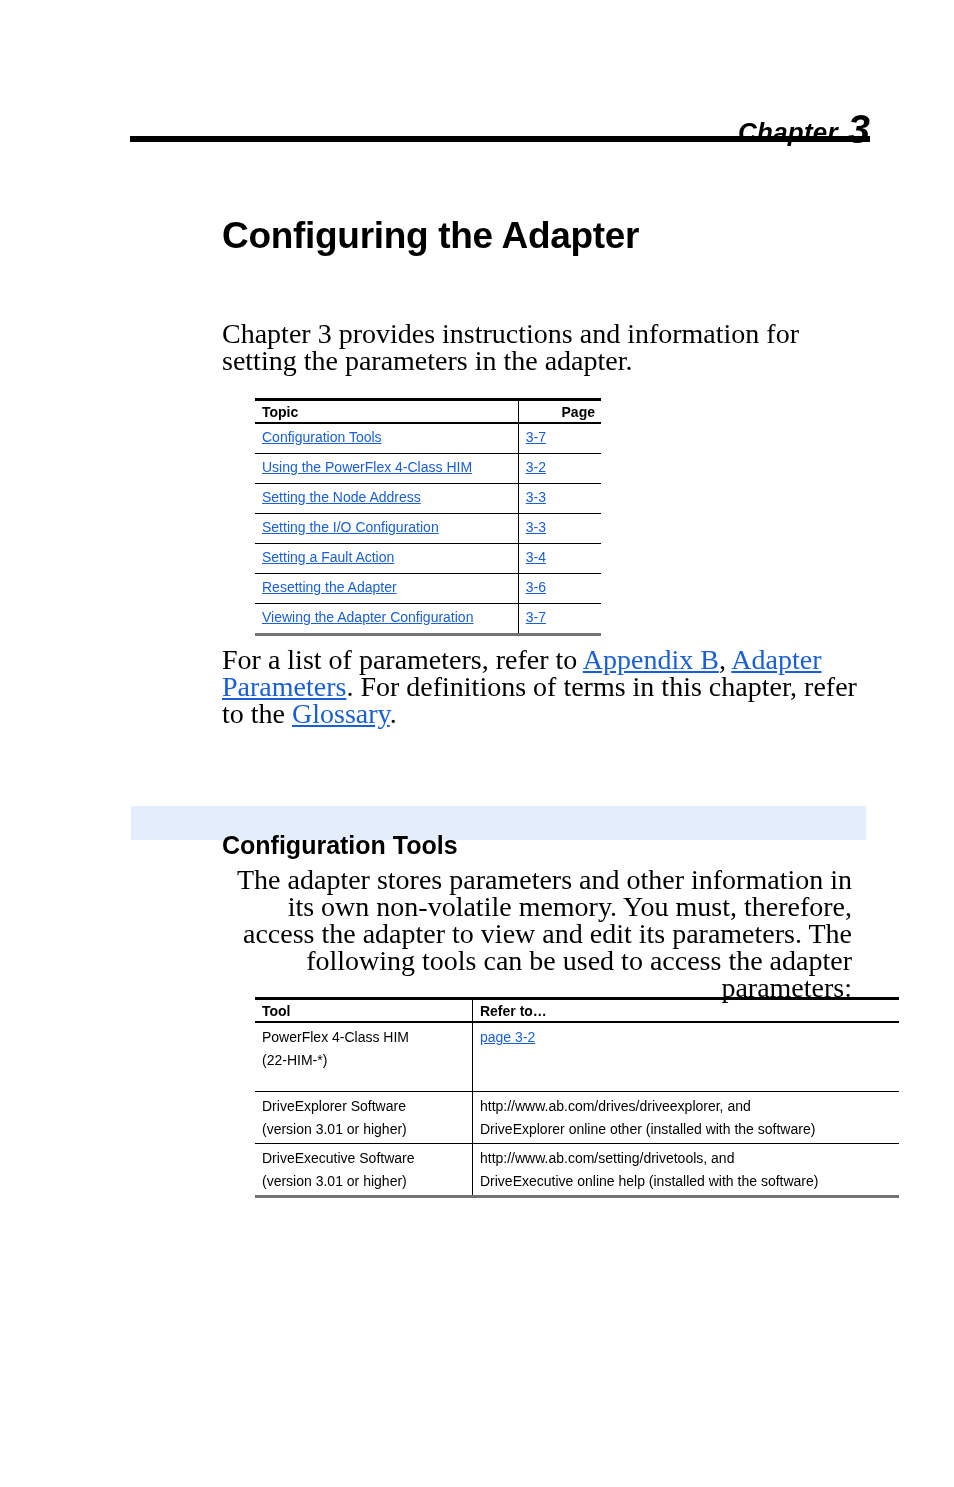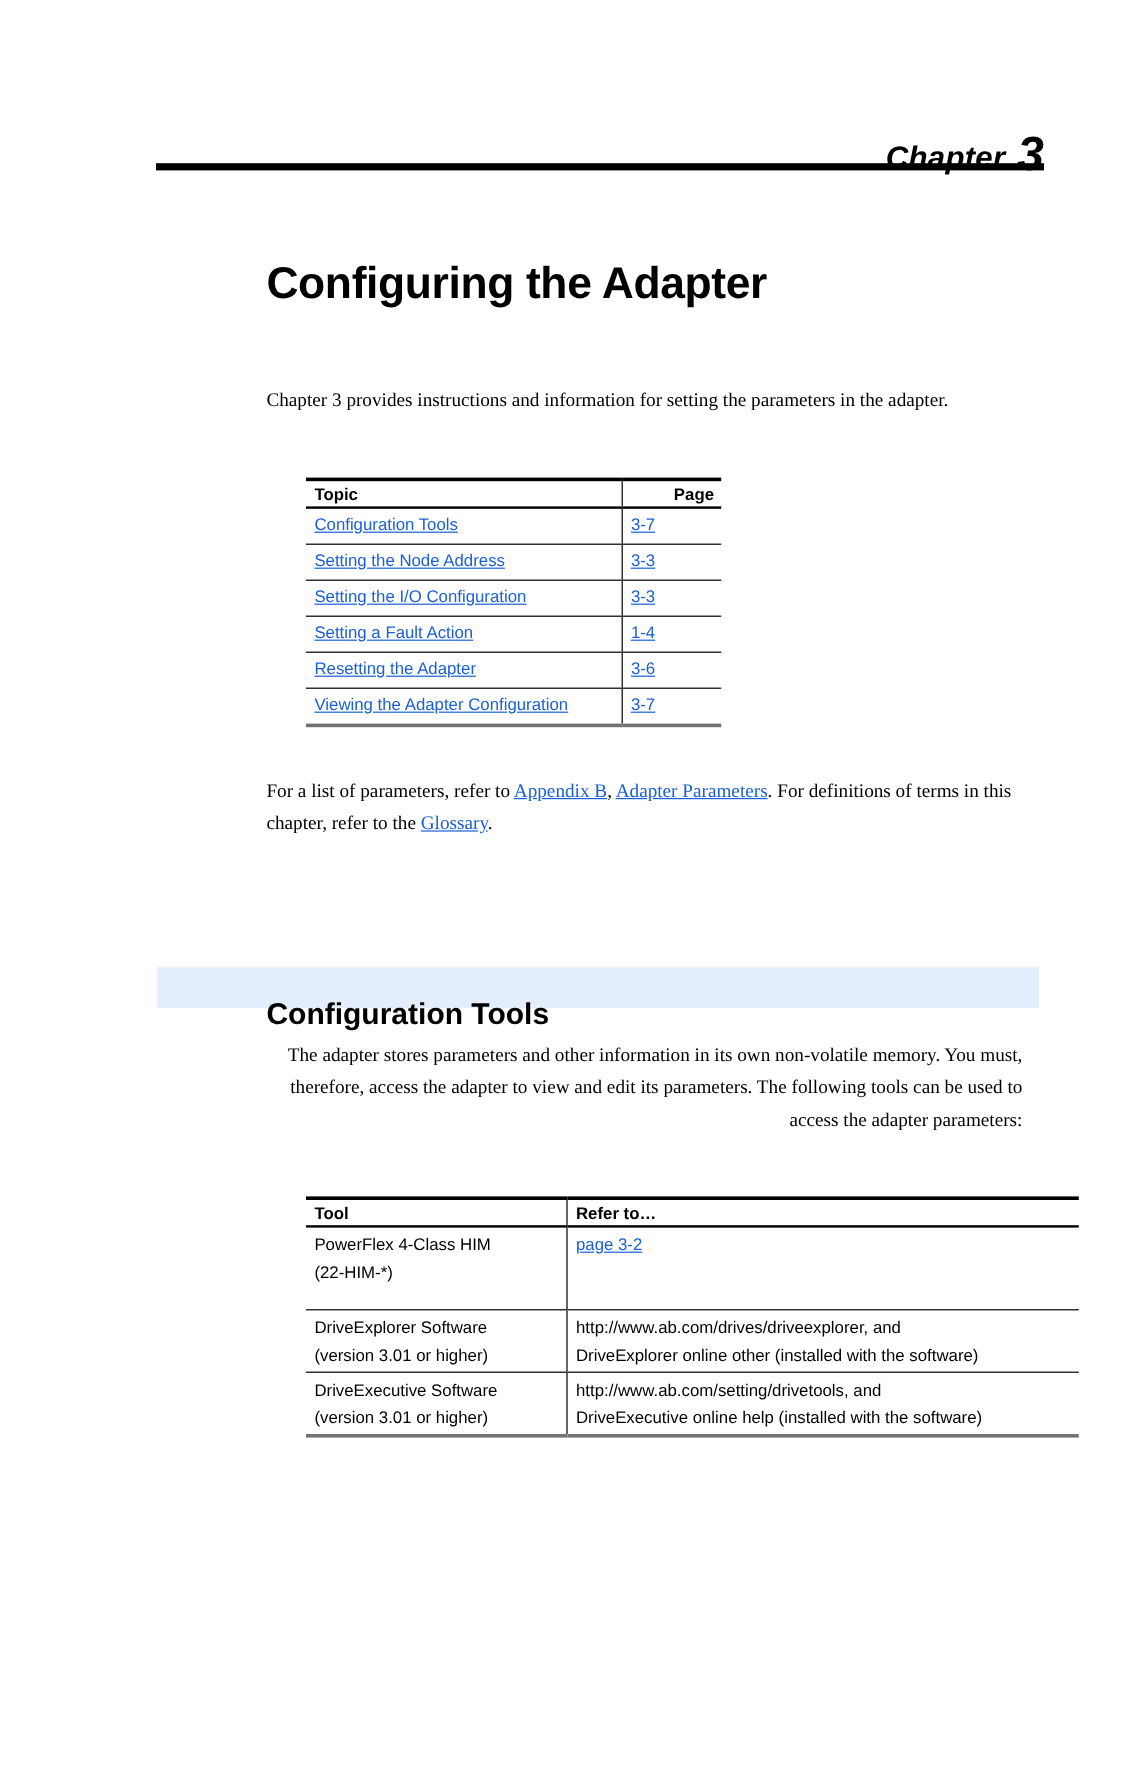--- a/index.html
+++ b/index.html
@@ -65,21 +65,21 @@
     font-weight: bold;
     font-size: 37px;
     letter-spacing: -0.3px;
     color: #000;
   }
 
   
   .body-text {
     position: absolute;
     font-family: "Liberation Serif", "DejaVu Serif", serif;
-    font-size: 16px;
+    font-size: 28px;
     line-height: 27px;
     color: #000;
   }
   .intro {
     left: 222px;
     top: 320px;
     width: 580px;
   }
   .after-table {
     left: 222px;
@@ -200,30 +200,34 @@
         <th class="col-topic">Topic</th>
         <th class="col-page divider">Page</th>
       </tr>
     </thead>
     <tbody>
       <tr>
         <td><span class="doclink">Configuration Tools</span></td>
         <td class="divider"><span class="doclink">3-7</span></td>
       </tr>
       <tr>
+        <td><span class="doclink">Using the PowerFlex 4-Class HIM</span></td>
+        <td class="divider"><span class="doclink">3-2</span></td>
+      </tr>
+      <tr>
         <td><span class="doclink">Setting the Node Address</span></td>
         <td class="divider"><span class="doclink">3-3</span></td>
       </tr>
       <tr>
         <td><span class="doclink">Setting the I/O Configuration</span></td>
         <td class="divider"><span class="doclink">3-3</span></td>
       </tr>
       <tr>
         <td><span class="doclink">Setting a Fault Action</span></td>
-        <td class="divider"><span class="doclink">1-4</span></td>
+        <td class="divider"><span class="doclink">3-4</span></td>
       </tr>
       <tr>
         <td><span class="doclink">Resetting the Adapter</span></td>
         <td class="divider"><span class="doclink">3-6</span></td>
       </tr>
       <tr class="last-row">
         <td><span class="doclink">Viewing the Adapter Configuration</span></td>
         <td class="divider"><span class="doclink">3-7</span></td>
       </tr>
     </tbody>

